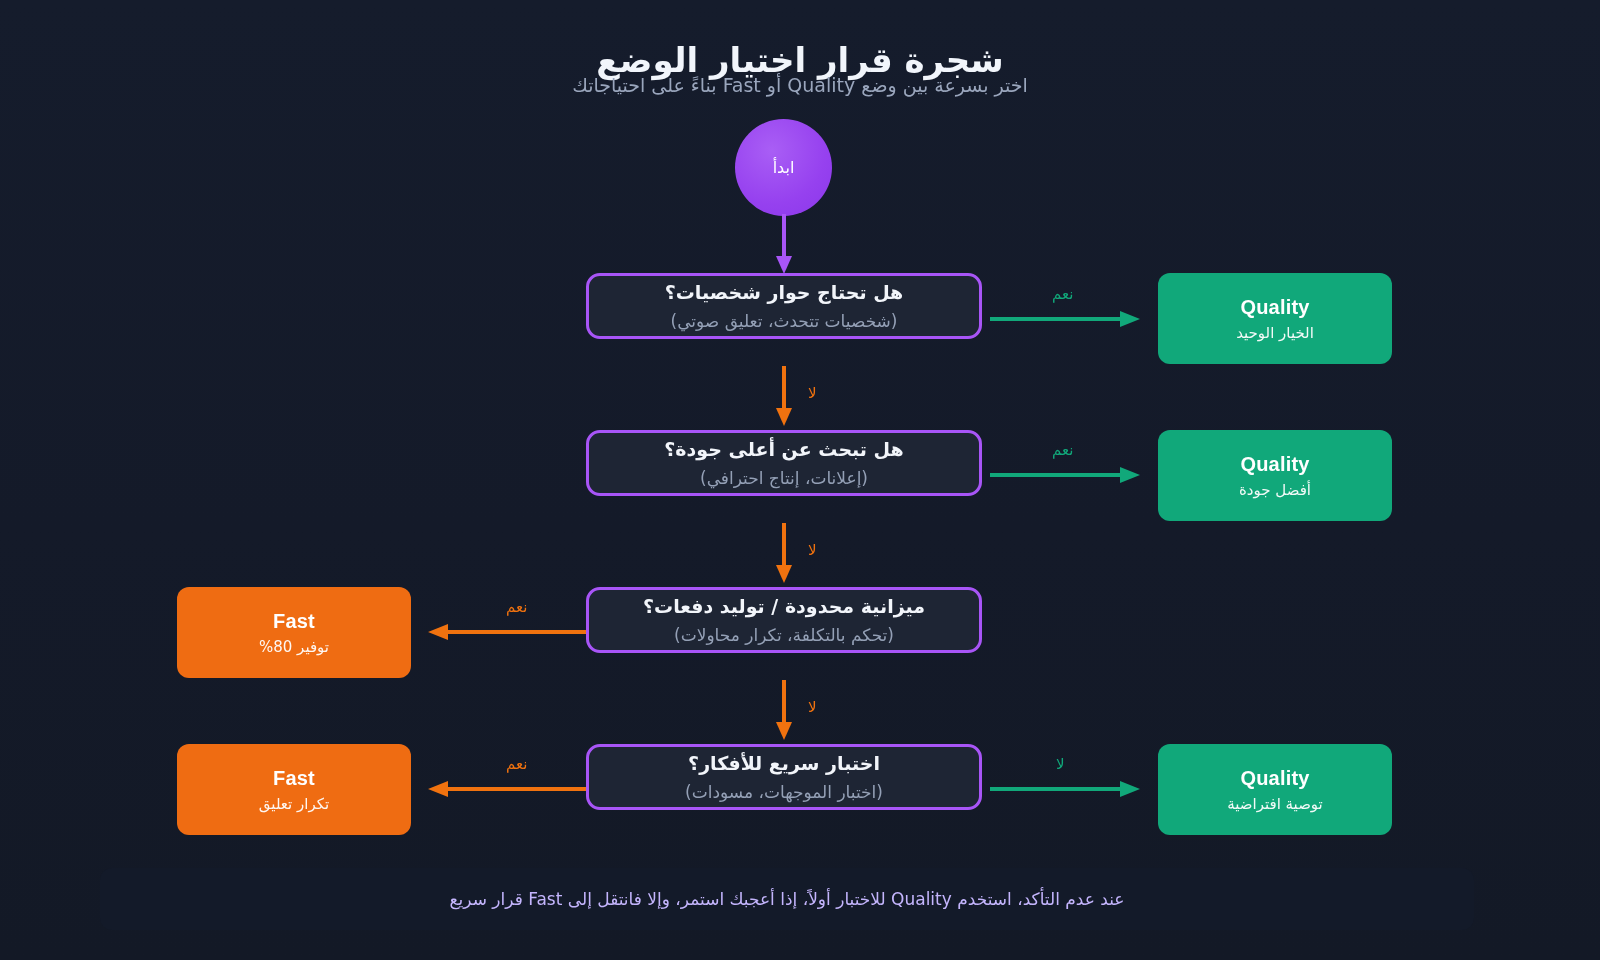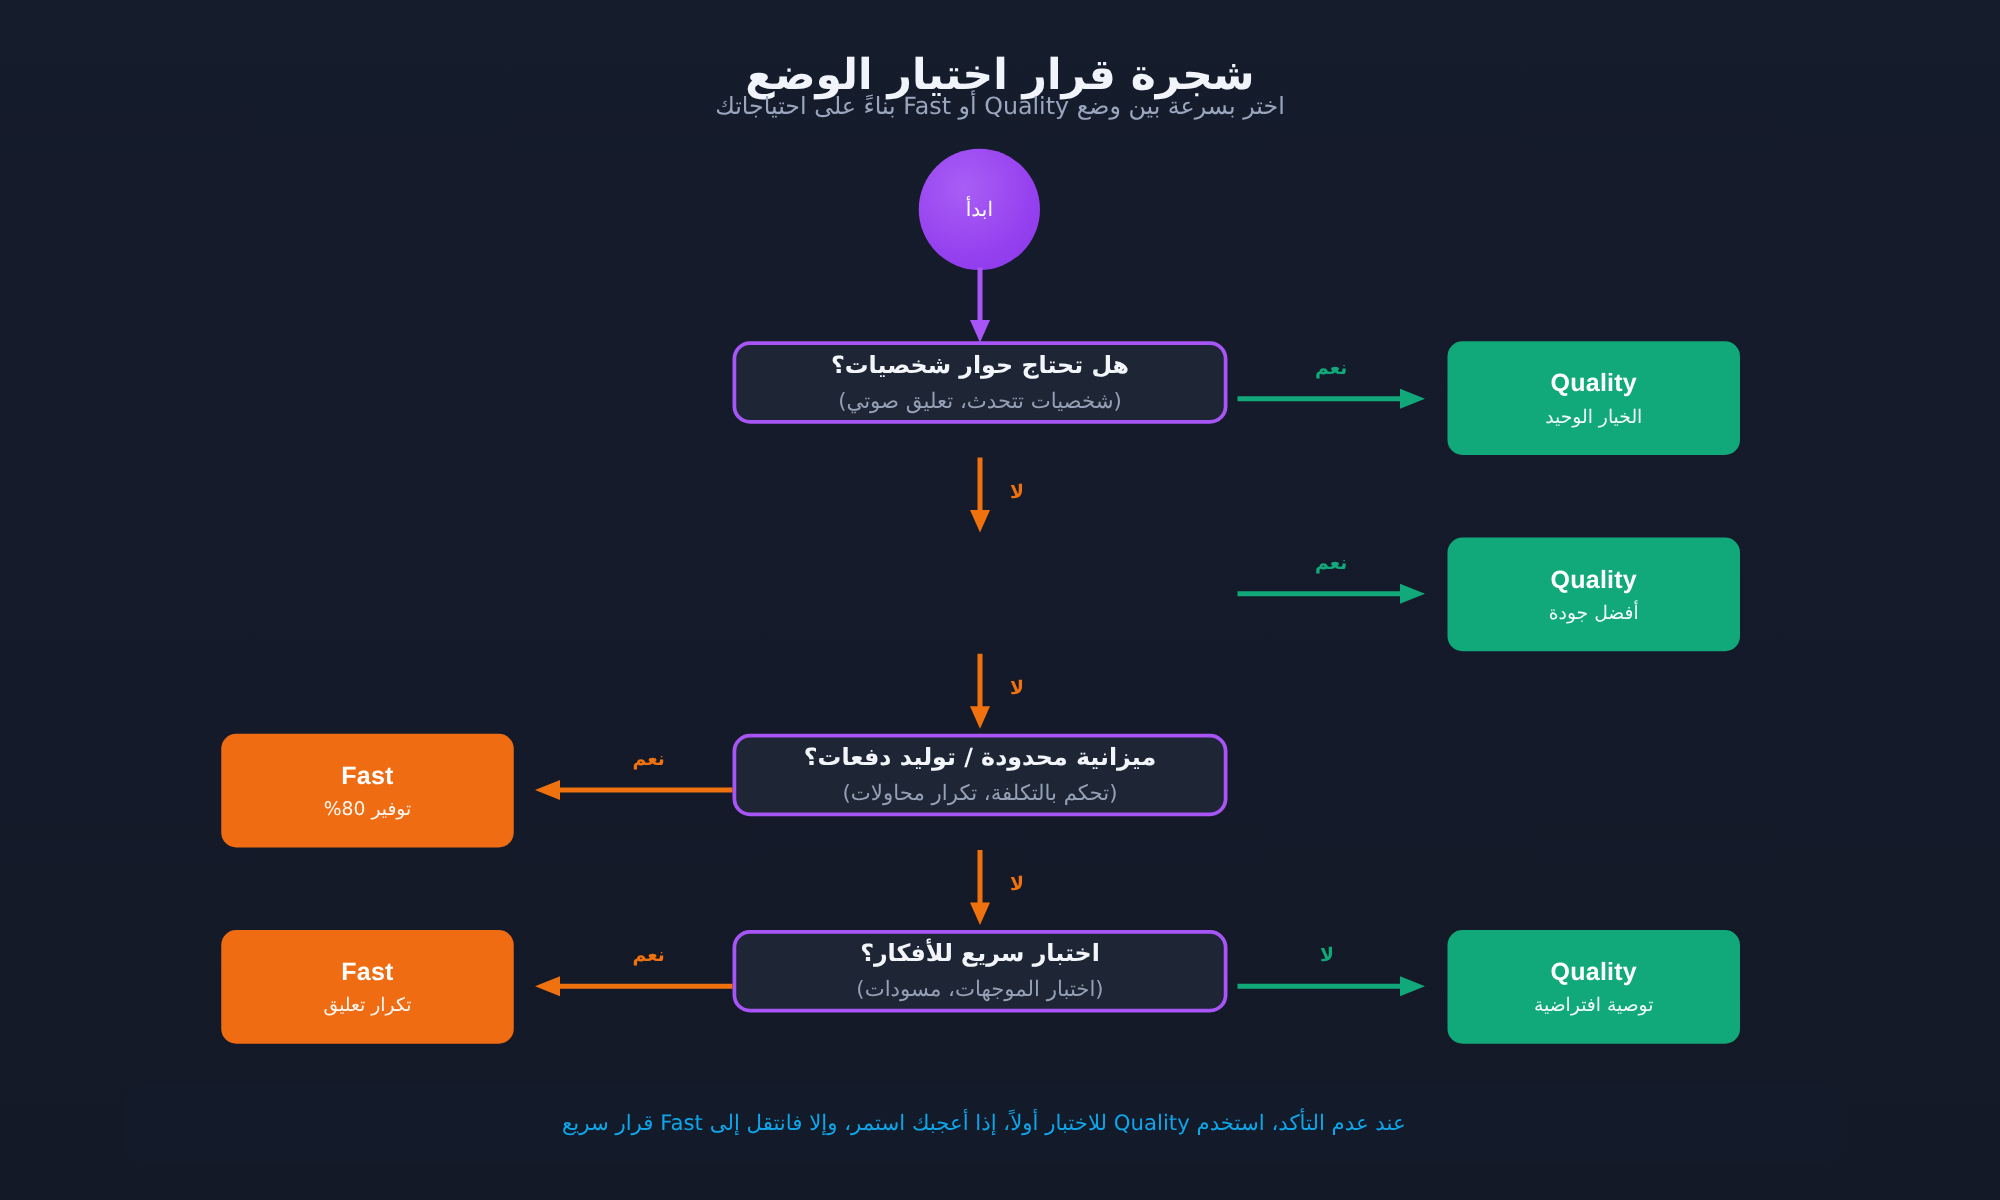--- a/index.html
+++ b/index.html
@@ -79,37 +79,36 @@
     font-size: 15px; color: #ffffff; margin-top: 5px; opacity: .95;
   }
 
   
   .conn { position: absolute; }
   .conn svg { display: block; overflow: visible; }
   .edge-label {
     position: absolute;
     font-size: 15px;
     white-space: nowrap;
-    font-weight: bold;
   }
   .lbl-orange { color: #f0720f; }
   .lbl-green { color: #11a87a; }
 
   
   .footer {
     position: absolute;
     left: 100px; top: 868px;
     width: 1374px; height: 62px;
     background: #131a29;
     border-radius: 12px;
     display: flex; align-items: center; justify-content: center;
     box-sizing: border-box;
   }
   .footer-text {
-    font-size: 17px; color: #0ea5e9; text-align: center;
+    font-size: 17px; color: #c4b5fd; text-align: center;
   }
 </style>
 </head>
 <body>
 
 <div id="stage">
 
   <div class="title">شجرة قرار اختيار الوضع</div>
   <div class="subtitle">اختر بسرعة بين وضع Quality أو Fast بناءً على احتياجاتك</div>
 
@@ -143,20 +142,24 @@
   </div>
 
   <div class="conn" style="left:776px; top:366px; width:16px; height:62px;">
     <svg width="16" height="62" viewBox="0 0 16 62">
       <line x1="8" y1="0" x2="8" y2="44" stroke="#f0720f" stroke-width="4"></line>
       <polygon points="8,60 0,42 16,42" fill="#f0720f"></polygon>
     </svg>
   </div>
   <div class="edge-label lbl-orange" style="left:808px; top:384px;">لا</div>
 
+  <div class="decision" style="left:586px; top:430px;">
+    <div class="d-title">هل تبحث عن أعلى جودة؟</div>
+    <div class="d-sub">(إعلانات، إنتاج احترافي)</div>
+  </div>
 
   <div class="conn" style="left:990px; top:466px; width:152px; height:18px;">
     <svg width="152" height="18" viewBox="0 0 152 18">
       <line x1="0" y1="9" x2="134" y2="9" stroke="#11a87a" stroke-width="4"></line>
       <polygon points="150,9 130,1 130,17" fill="#11a87a"></polygon>
     </svg>
   </div>
   <div class="edge-label lbl-green" style="left:1052px; top:441px;">نعم</div>
 
   <div class="outcome green" style="left:1158px; top:430px;">

